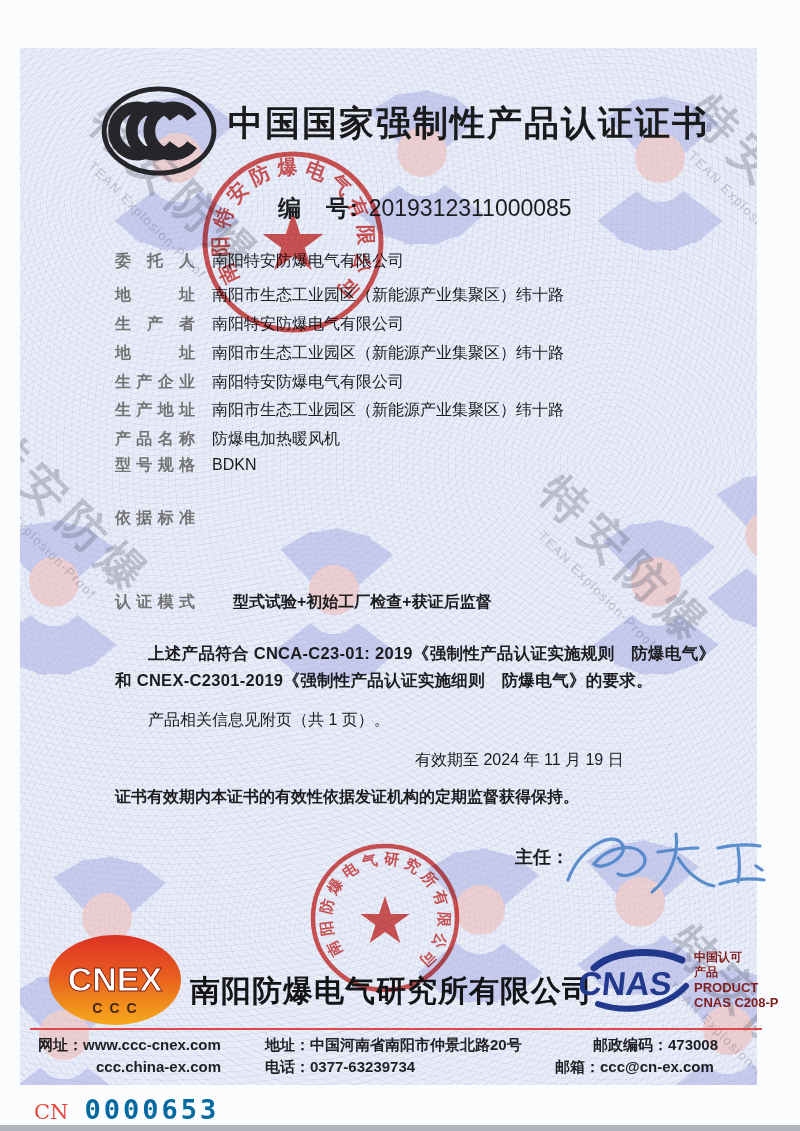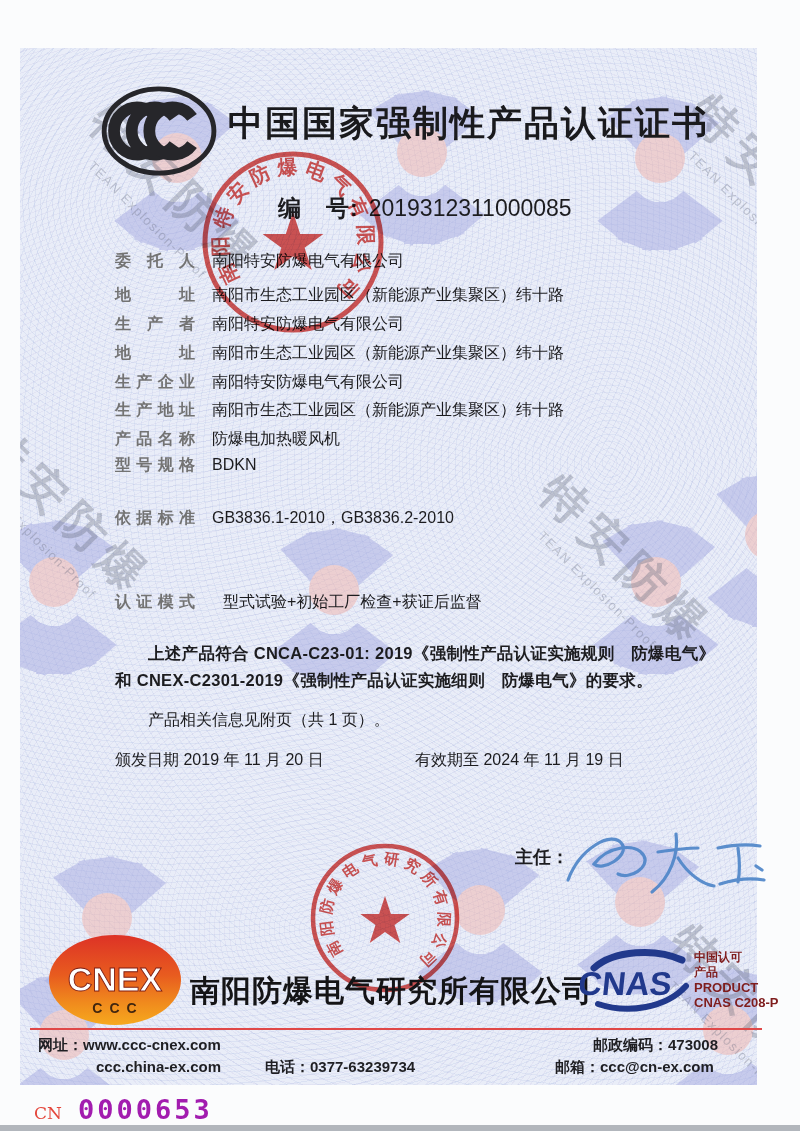--- a/index.html
+++ b/index.html
@@ -27,22 +27,22 @@
   .row .val{margin-left:17px;font-size:16px;font-weight:500;}
   .stmt{font-size:16.5px;font-weight:700;letter-spacing:.3px;white-space:nowrap;}
   .plain{font-size:16px;font-weight:500;white-space:nowrap;}
   .bold-note{font-size:16px;font-weight:700;white-space:nowrap;}
   .director{font-size:18px;font-weight:600;white-space:nowrap;}
   .issuer{left:190px;top:971px;width:392px;text-align:center;font-size:30px;font-weight:700;letter-spacing:1px;white-space:nowrap;color:#141416;}
   .stamp{position:absolute;mix-blend-mode:multiply;opacity:.88;}
   .red-line{position:absolute;left:30px;top:1028px;width:732px;height:2px;background:#e04848;}
   .foot{position:absolute;font-size:15px;font-weight:600;color:#1f1f23;white-space:nowrap;}
   .serial{position:absolute;left:34px;top:1094px;display:flex;align-items:baseline;}
-  .serial .cn{font-family:"DejaVu Serif","Liberation Serif",serif;font-size:17px;color:#e4473c;margin-right:16px;}
-  .serial .num{font-family:"DejaVu Sans Mono","Liberation Mono",monospace;font-size:27px;font-weight:700;color:#a21caf;letter-spacing:3px;}
+  .serial .cn{font-family:"DejaVu Serif","Liberation Serif",serif;font-size:21px;color:#e4473c;margin-right:16px;}
+  .serial .num{font-family:"DejaVu Sans Mono","Liberation Mono",monospace;font-size:27px;font-weight:700;color:#0369a1;letter-spacing:3px;}
   .bottom-bar{position:absolute;left:0;bottom:0;width:100%;height:6px;background:#b2b6bc;}
   .cnas-txt{position:absolute;left:694px;top:950px;font-size:12px;font-weight:700;color:#7f1d1d;line-height:15px;white-space:nowrap;}
   .cnas-txt .en{font-size:13px;}
 </style>
 </head>
 <body>
 
 <div class="stage">
 
   <div class="page">
@@ -182,34 +182,33 @@
   <div class="row" style="top:429px">
       <span class="lab">产品名称</span>
       <span class="val">防爆电加热暖风机</span>
     </div>
   <div class="row" style="top:455px">
       <span class="lab">型号规格</span>
       <span class="val">BDKN</span>
     </div>
   <div class="row" style="top:508px">
       <span class="lab">依据标准</span>
-      <span class="val">GB3836.1-2010，GB3836.2-2010</span>
     </div>
 
   <div class="row" style="top:592px">
     <span class="lab">认证模式</span>
-    <span class="val" style="margin-left:28px;font-weight:400">型式试验+初始工厂检查+获证后监督</span>
+    <span class="val" style="margin-left:38px;font-weight:700">型式试验+初始工厂检查+获证后监督</span>
   </div>
 
   <div class="abs stmt" style="left:148px;top:643px">上述产品符合 CNCA-C23-01: 2019《强制性产品认证实施规则　防爆电气》</div>
   <div class="abs stmt" style="left:115px;top:670px">和 CNEX-C2301-2019《强制性产品认证实施细则　防爆电气》的要求。</div>
   <div class="abs plain" style="left:148px;top:710px">产品相关信息见附页（共 1 页）。</div>
 
-  <div class="abs plain" style="left:115px;top:750px">颁发日期 2019 年 11 月 20 日</div>
   <div class="abs plain" style="left:415px;top:750px">有效期至 2024 年 11 月 19 日</div>
+  <div class="abs bold-note" style="left:115px;top:787px">证书有效期内本证书的有效性依据发证机构的定期监督获得保持。</div>
 
   <div class="abs director" style="left:515px;top:845px">主任：</div>
   <svg class="abs" style="left:560px;top:818px" width="215" height="95" viewBox="0 0 215 95">
     <title>穆大玉</title>
     <g fill="none" stroke="#4f86c9" stroke-width="3.2" stroke-linecap="round" opacity=".92">
       <path d="M8,62 C20,30 52,12 62,26 C70,38 42,54 34,46 C48,28 76,24 84,38 C90,49 70,62 58,56"></path>
       <path d="M98,34 C112,32 126,30 138,30"></path>
       <path d="M116,16 C119,36 110,60 92,74"></path>
       <path d="M118,40 C128,56 142,66 154,68"></path>
       <path d="M158,30 C172,27 188,26 200,28"></path>
@@ -269,20 +268,23 @@
     <div class="en">CNAS C208-P</div>
   </div>
 
   <div class="red-line"></div>
   <div class="foot" style="left:38px;top:1036px">
     <span>网址：</span><span>www.ccc-cnex.com</span>
   </div>
   <div class="foot" style="left:96px;top:1058px">
     <span>ccc.china-ex.com</span>
   </div>
+  <div class="foot" style="left:265px;top:1036px">
+    <span>地址：</span><span>中国河南省南阳市仲景北路20号</span>
+  </div>
   <div class="foot" style="left:265px;top:1058px">
     <span>电话：</span><span>0377-63239734</span>
   </div>
   <div class="foot" style="left:593px;top:1036px">
     <span>邮政编码：</span><span>473008</span>
   </div>
   <div class="foot" style="left:555px;top:1058px">
     <span>邮箱：</span><span>ccc@cn-ex.com</span>
   </div>
 

